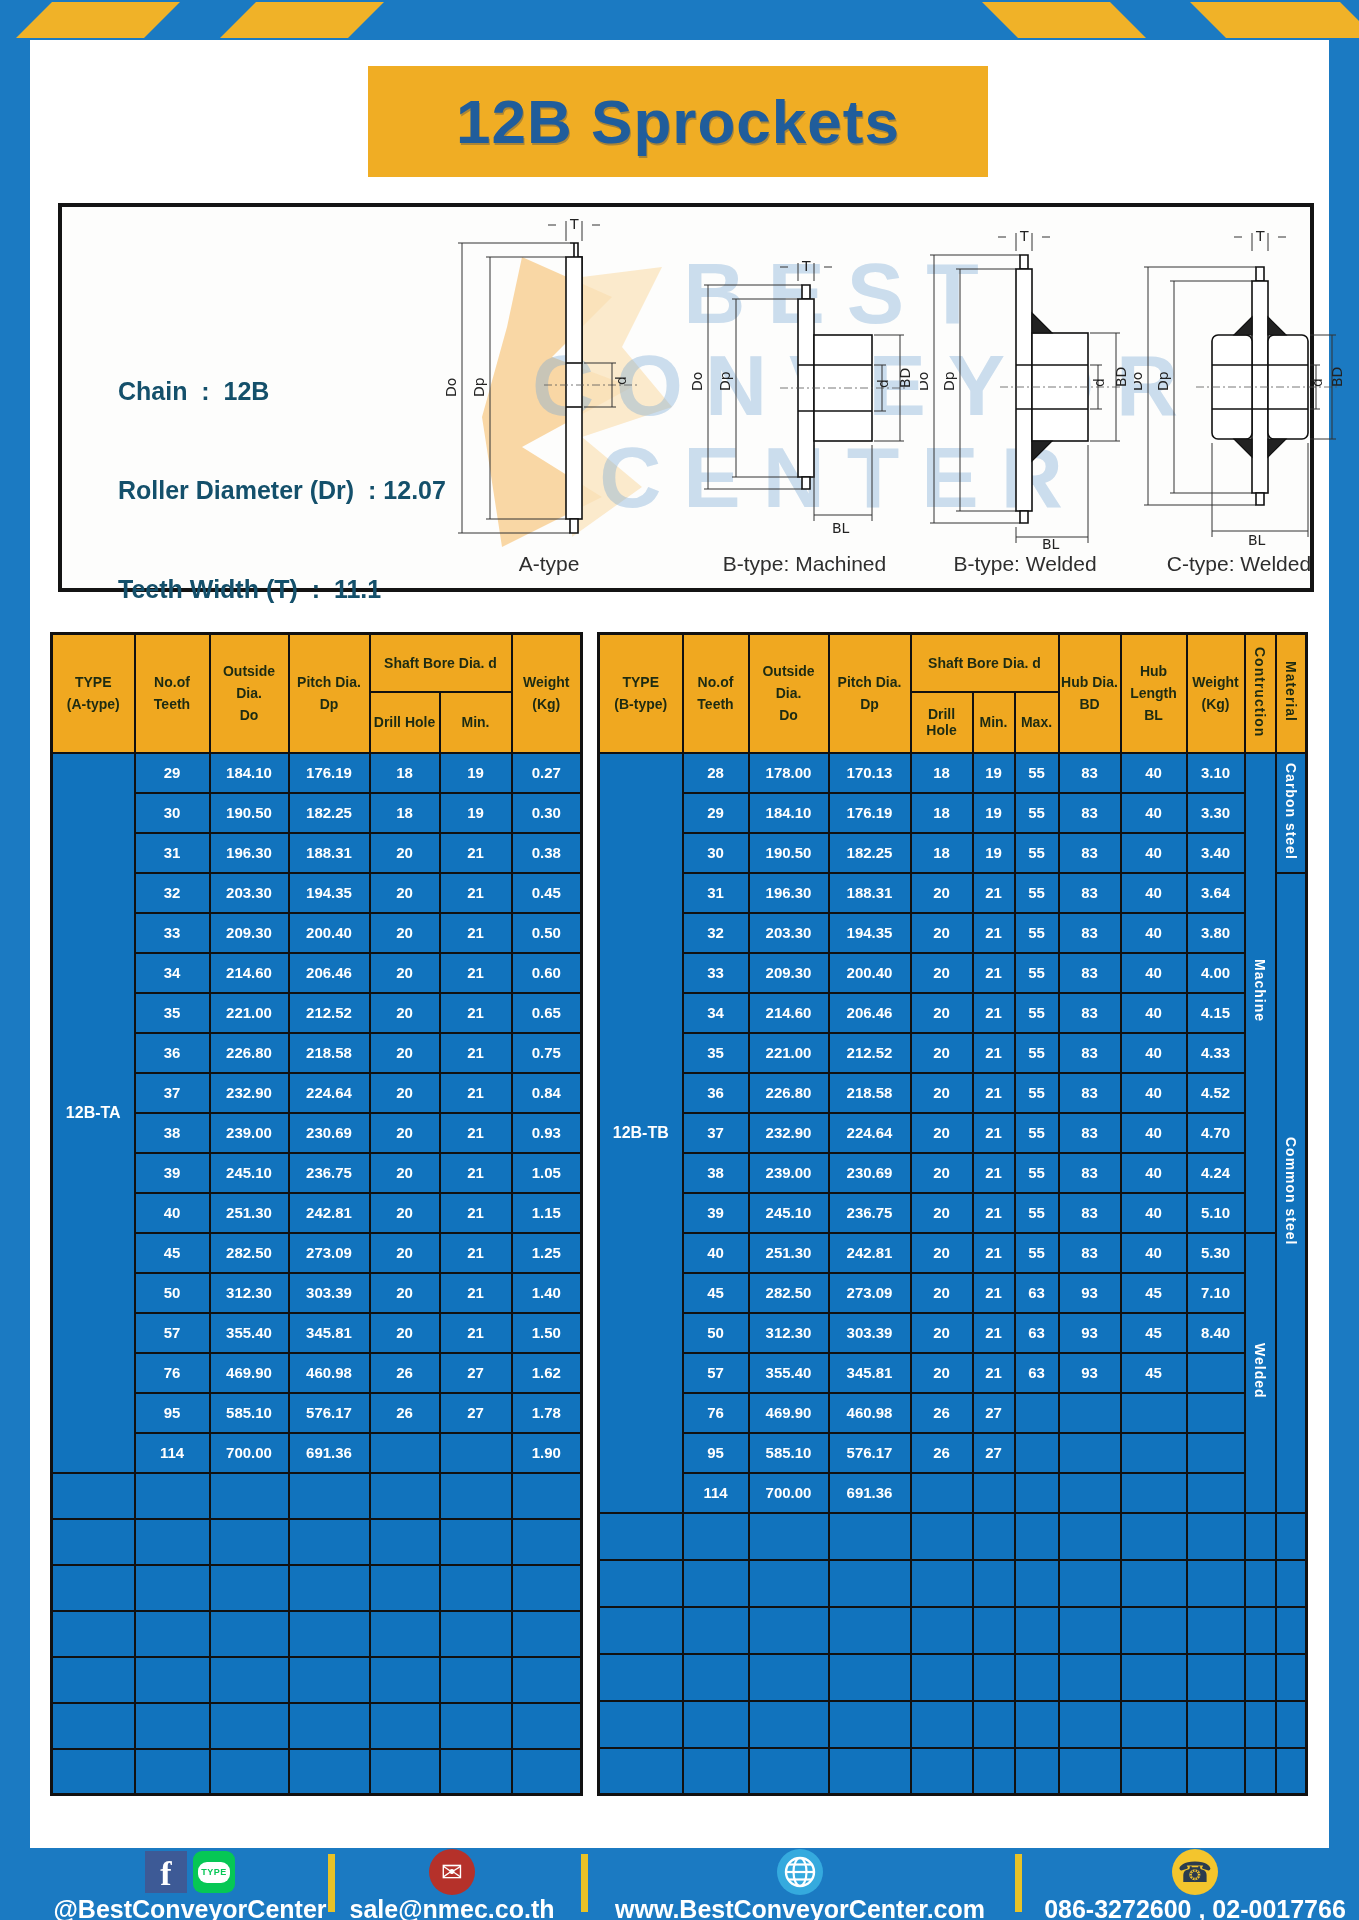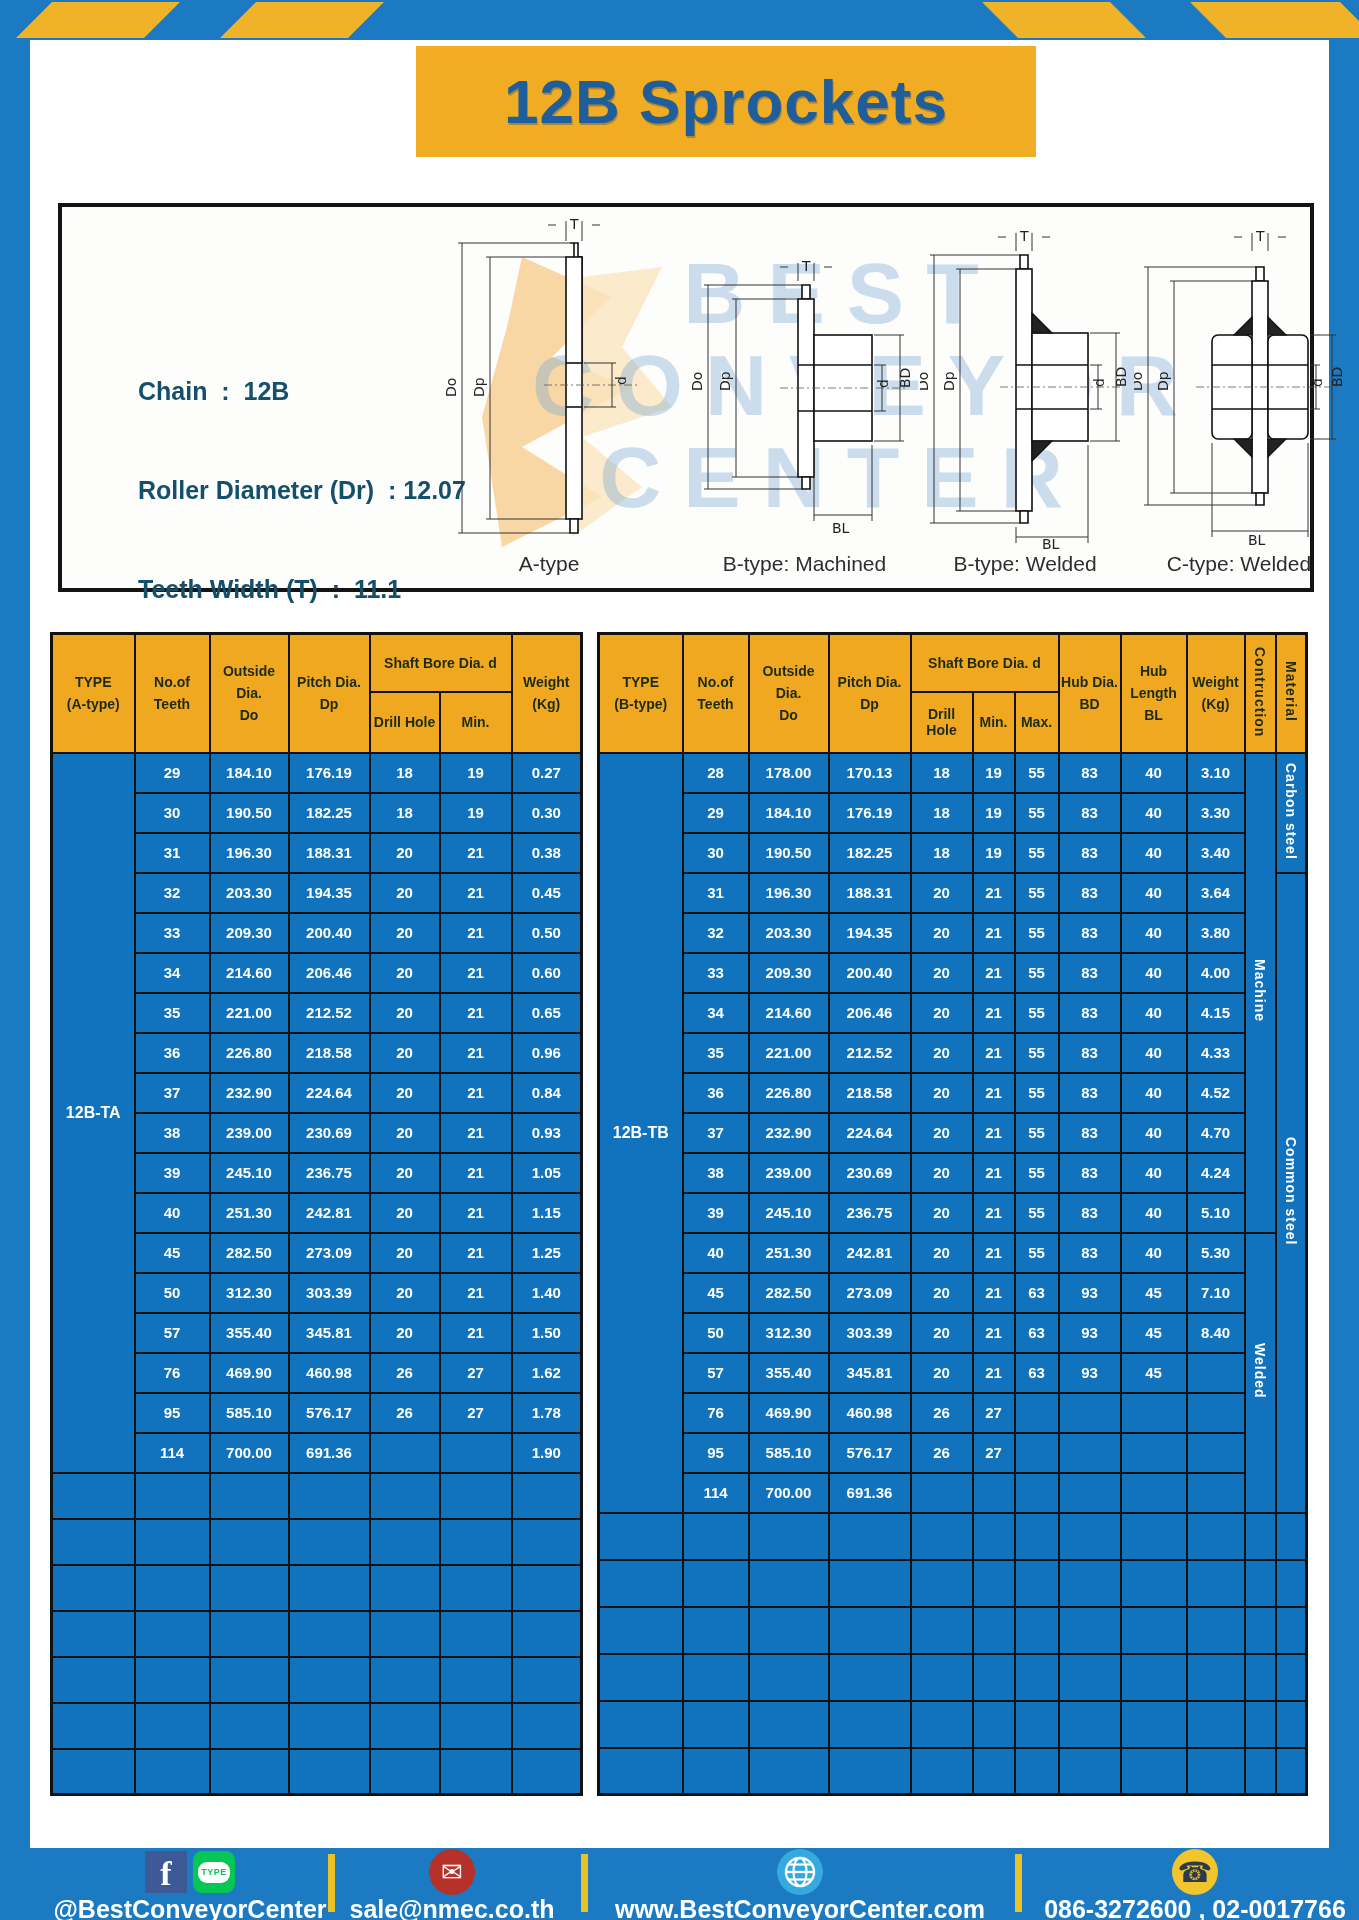--- a/index.html
+++ b/index.html
@@ -16,34 +16,34 @@
     background:#ffffff;
   }
   .top-band{position:absolute;left:0;top:0;width:1359px;height:40px;overflow:hidden;}
   .stripe{position:absolute;top:2px;height:36px;width:128px;background:#f0b228;}
   .stripe.left{transform:skewX(-45deg);}
   .stripe.right{transform:skewX(45deg);}
   .s1{left:34px;} .s2{left:238px;} .s3{left:1000px;} .s4{left:1208px;width:150px;}
 
   
   .title-banner{
-    position:absolute;left:368px;top:46px;width:620px;height:111px;
-    background:#f0ad24;display:flex;align-items:center;justify-content:center;margin-left:48px;
+    position:absolute;left:368px;top:66px;width:620px;height:111px;
+    background:#f0ad24;display:flex;align-items:center;justify-content:center;
   }
   .title-banner h1{
     margin:0;font-size:62px;font-weight:bold;color:#205d9b;
     text-shadow:1px 2px 0 rgba(40,60,90,.35);letter-spacing:1px;
   }
 
   
   .diagram-box{
     position:absolute;left:58px;top:203px;width:1256px;height:389px;
     background:#fdfdfc;border:4px solid #141414;box-sizing:border-box;
   }
-  .spec-block{position:absolute;left:76px;top:102px;color:#14506b;font-weight:bold;font-size:25px;line-height:33px;white-space:pre;}
+  .spec-block{position:absolute;left:56px;top:102px;color:#14506b;font-weight:bold;font-size:25px;line-height:33px;white-space:pre;}
   .watermark{
     position:absolute;left:470px;top:40px;width:620px;
     color:rgba(120,168,214,.38);font-weight:bold;font-size:86px;line-height:92px;
     letter-spacing:22px;text-align:center;pointer-events:none;
   }
   .wm-logo{position:absolute;left:400px;top:30px;opacity:.45;pointer-events:none;}
   .diagram{position:absolute;top:8px;text-align:center;}
   .diagram svg{display:block;}
   .diagram .caption{font-size:21px;color:#2e2e2e;margin-top:2px;font-family:Liberation Sans, sans-serif;}
   .d1{left:382px;} .d2{left:630px;} .d3{left:858px;} .d4{left:1072px;}
@@ -402,21 +402,21 @@
         <td>20</td>
         <td>21</td>
         <td>0.65</td>
       </tr>
       <tr class="data-row">
         <td>36</td>
         <td>226.80</td>
         <td>218.58</td>
         <td>20</td>
         <td>21</td>
-        <td>0.96</td>
+        <td>0.75</td>
       </tr>
       <tr class="data-row">
         <td>37</td>
         <td>232.90</td>
         <td>224.64</td>
         <td>20</td>
         <td>21</td>
         <td>0.84</td>
       </tr>
       <tr class="data-row">

